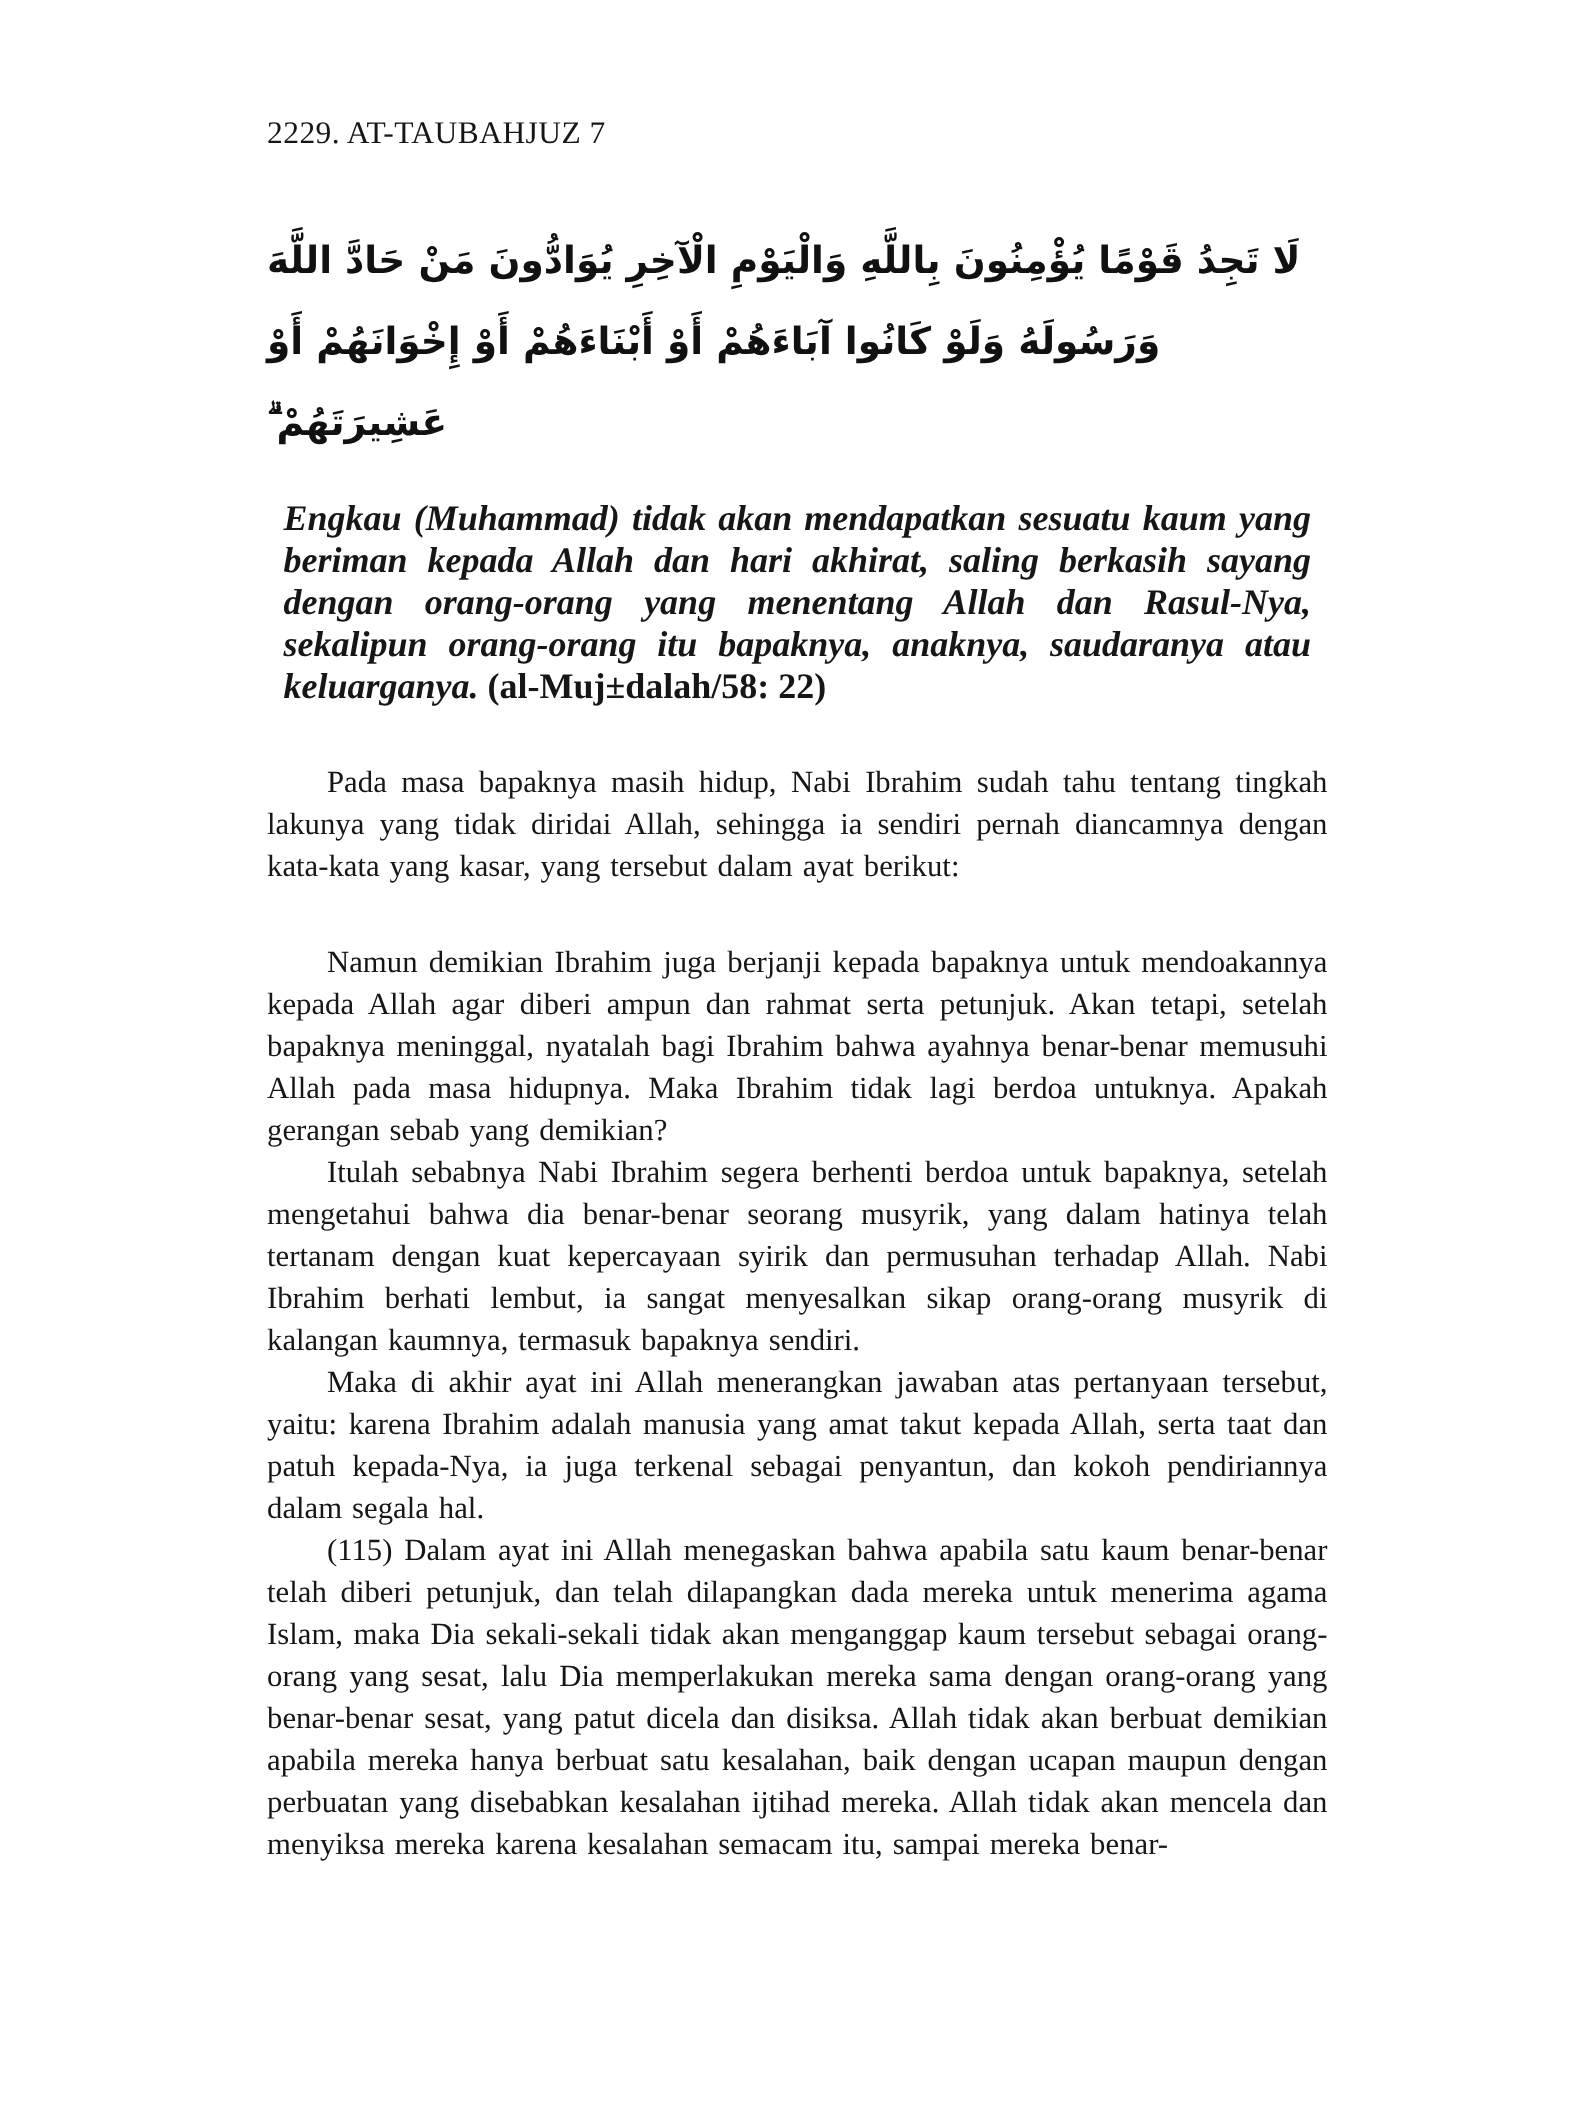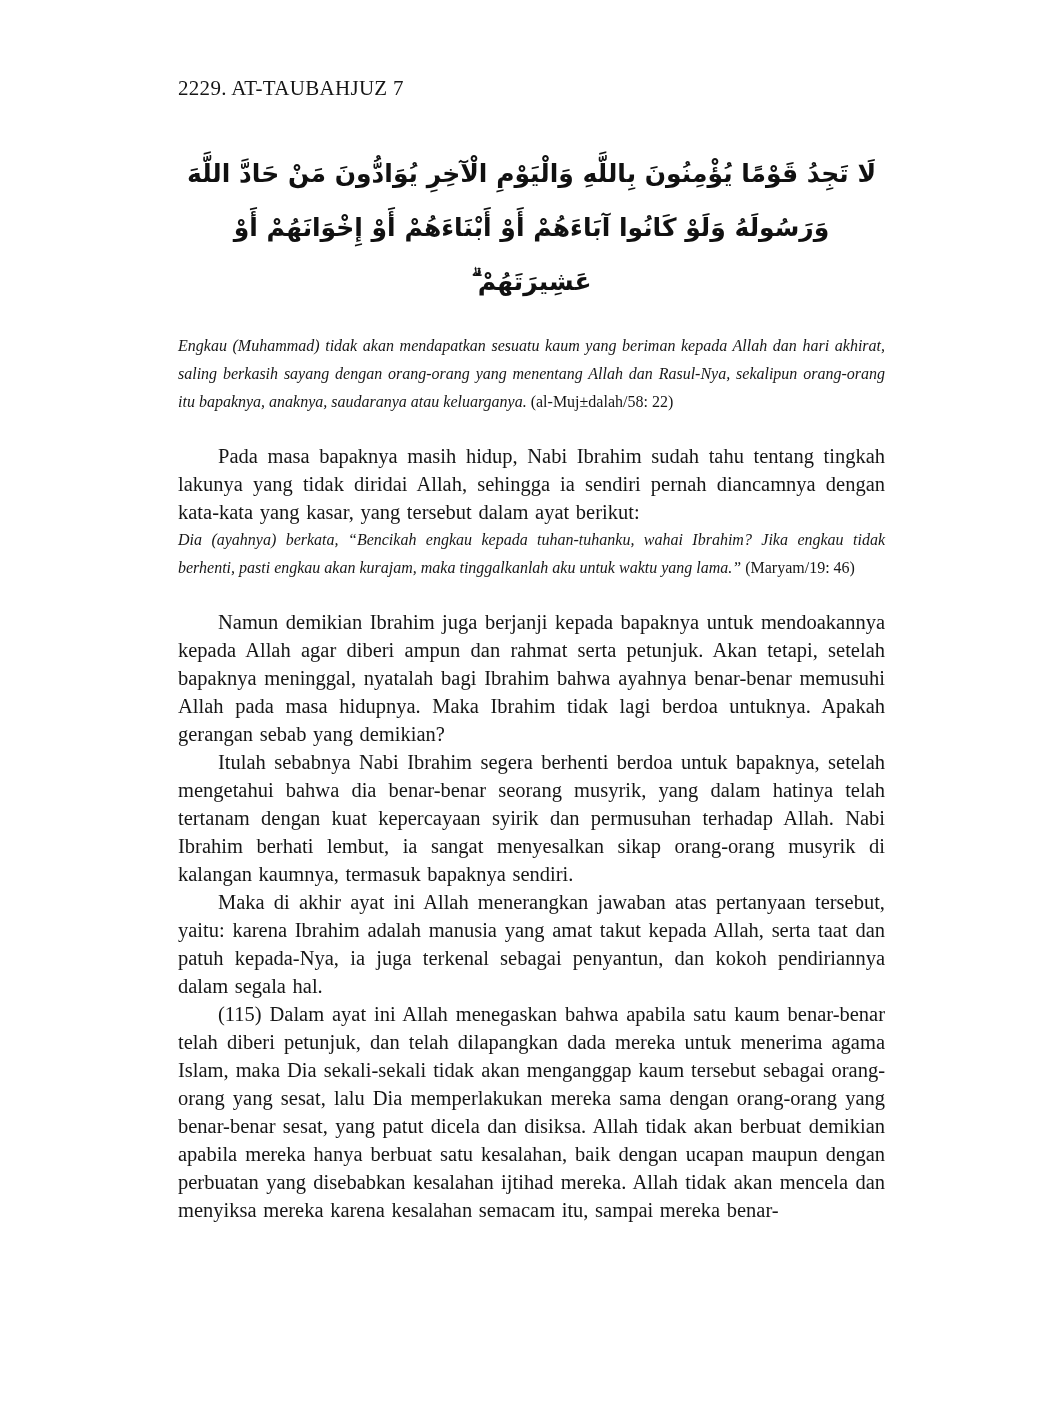--- a/index.html
+++ b/index.html
@@ -21,58 +21,59 @@
   }
   .page-header {
     display: flex;
     align-items: baseline;
     font-size: 21px;
     letter-spacing: 0.3px;
     margin-bottom: 46px;
   }
   .arabic-block {
     direction: rtl;
-    text-align: center;
+    text-align: left;
     font-family: "DejaVu Sans", sans-serif;
     font-weight: bold;
     color: #111;
   }
   .arabic-main {
     font-size: 25px;
     line-height: 2.15;
     margin: 0 0 24px 0;
   }
   .arabic-inline {
     font-size: 20px;
     line-height: 2.1;
     white-space: nowrap;
     margin: 6px 0 10px 0;
   }
   p.translation {
-    font-size: 16px;
+    font-size: 24px;
     line-height: 28px;
     text-align: justify;
-    margin: 0;
+    margin: 11px;
+    font-weight: bold;
   }
   p.translation em {
     font-style: italic;
   }
   p.translation .verse-ref {
     font-style: normal;
   }
   p.body-par {
     font-size: 20.5px;
     line-height: 28px;
     text-align: justify;
     text-indent: 40px;
     margin: 0;
     word-spacing: 1.5px;
   }
   p.body-par.after-gap {
-    margin-top: 26px;
+    margin-top: 36px;
     font-family: Liberation Serif, serif;
   }
 </style>
 </head>
 <body>
 
 <div class="page">
 
   <div class="page-header">
     <span>222</span>
@@ -83,24 +84,20 @@
   <div class="arabic-block arabic-main">لَا تَجِدُ قَوْمًا يُؤْمِنُونَ بِاللَّهِ وَالْيَوْمِ الْآخِرِ يُوَادُّونَ مَنْ حَادَّ اللَّهَ وَرَسُولَهُ وَلَوْ كَانُوا آبَاءَهُمْ أَوْ أَبْنَاءَهُمْ أَوْ إِخْوَانَهُمْ أَوْ عَشِيرَتَهُمْ ۗ</div>
 
   <p class="translation">
     <em>Engkau (Muhammad) tidak akan mendapatkan sesuatu kaum yang beriman kepada Allah dan hari akhirat, saling berkasih sayang dengan orang-orang yang menentang Allah dan Rasul-Nya, sekalipun orang-orang itu bapaknya, anaknya, saudaranya atau keluarganya. </em>
     <span class="verse-ref">(al-Muj±dalah/58: 22)</span>
   </p>
 
   <p class="body-par after-gap">Pada masa bapaknya masih hidup, Nabi Ibrahim sudah tahu tentang tingkah lakunya yang tidak diridai Allah, sehingga ia sendiri pernah diancamnya dengan kata-kata yang kasar, yang tersebut dalam ayat berikut:</p>
 
 
-  <p class="translation">
-    <em>Dia (ayahnya) berkata, “Bencikah engkau kepada tuhan-tuhanku, wahai Ibrahim? Jika engkau tidak berhenti, pasti engkau akan kurajam, maka tinggalkanlah aku untuk waktu yang lama.” </em>
-    <span class="verse-ref">(Maryam/19: 46)</span>
-  </p>
 
   <p class="body-par after-gap">Namun demikian Ibrahim juga berjanji kepada bapaknya untuk mendoakannya kepada Allah agar diberi ampun dan rahmat serta petunjuk. Akan tetapi, setelah bapaknya  meninggal, nyatalah bagi Ibrahim bahwa ayahnya benar-benar memusuhi Allah pada masa hidupnya. Maka Ibrahim tidak lagi berdoa untuknya. Apakah gerangan sebab yang demikian?</p>
 
   <p class="body-par">Itulah sebabnya Nabi Ibrahim segera berhenti berdoa untuk bapaknya, setelah mengetahui bahwa dia benar-benar seorang musyrik, yang dalam hatinya telah tertanam dengan kuat kepercayaan syirik dan permusuhan terhadap Allah. Nabi Ibrahim berhati lembut, ia sangat menyesalkan sikap orang-orang musyrik di kalangan kaumnya, termasuk bapaknya sendiri.</p>
 
   <p class="body-par">Maka di akhir ayat ini Allah menerangkan jawaban atas pertanyaan tersebut, yaitu: karena Ibrahim adalah manusia yang amat takut kepada Allah, serta taat dan patuh kepada-Nya, ia juga terkenal sebagai penyantun, dan kokoh pendiriannya dalam segala hal.</p>
 
   <p class="body-par">(115)  Dalam ayat ini Allah menegaskan bahwa apabila satu kaum benar-benar telah diberi petunjuk, dan telah dilapangkan dada mereka untuk menerima agama Islam, maka Dia sekali-sekali tidak akan menganggap kaum tersebut sebagai orang-orang yang sesat, lalu Dia memperlakukan mereka sama dengan orang-orang yang benar-benar sesat, yang patut dicela dan disiksa. Allah tidak akan berbuat demikian apabila mereka hanya berbuat satu kesalahan, baik dengan ucapan maupun dengan perbuatan yang disebabkan kesalahan ijtihad mereka. Allah tidak akan mencela dan menyiksa mereka karena kesalahan semacam itu, sampai mereka benar-</p>
 
 </div>

